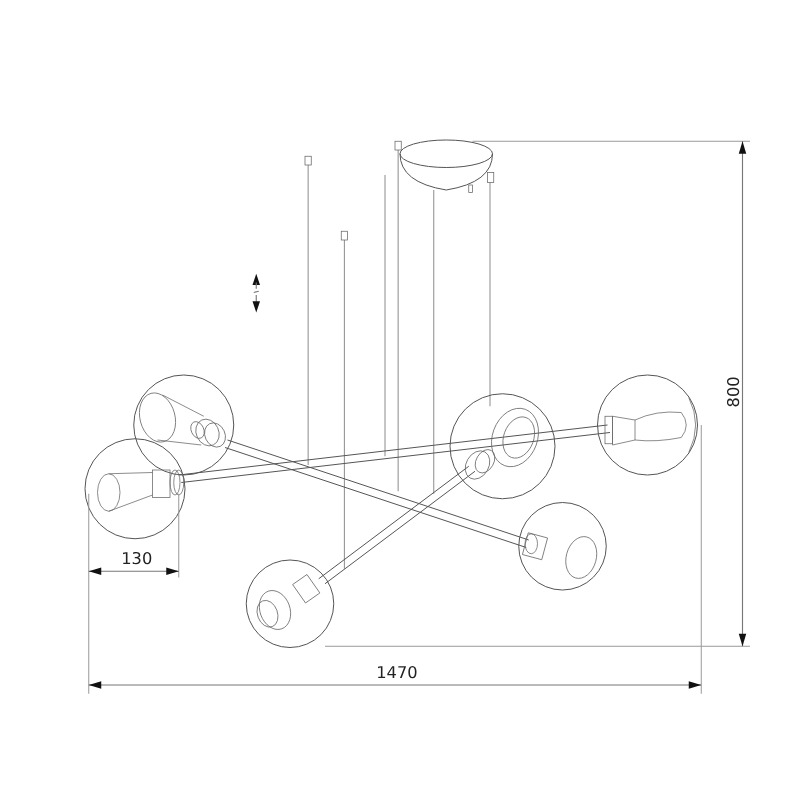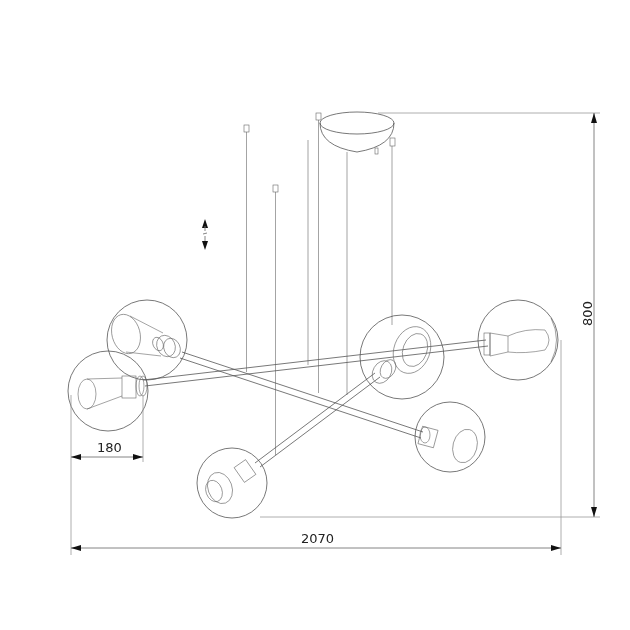--- a/index.html
+++ b/index.html
@@ -122,15 +122,15 @@
 
   <g>
     <polygon class="arrow" points="205,219 202,228 208,228"></polygon>
     <line class="dim" x1="205" y1="226" x2="205" y2="231"></line>
     <line class="dim" x1="203" y1="234" x2="207" y2="233"></line>
     <line class="dim" x1="205" y1="236" x2="205" y2="243"></line>
     <polygon class="arrow" points="205,250 202,241 208,241"></polygon>
   </g>
 </svg>
 
-<span class="dim-label" style="left:97px; top:441px;">180</span>
-<span class="dim-label" style="left:301px; top:532px;">2070</span>
+<span class="dim-label" style="left:97px; top:441px;">130</span>
+<span class="dim-label" style="left:301px; top:532px;">1470</span>
 <span class="dim-label vert" style="left:575px; top:307px;">800</span>
 
 </body></html>

